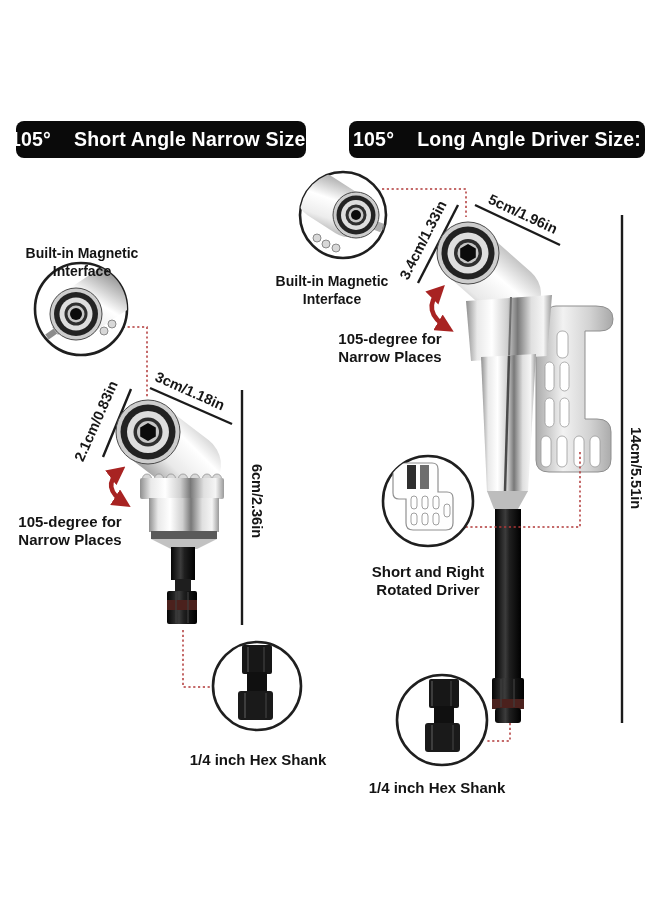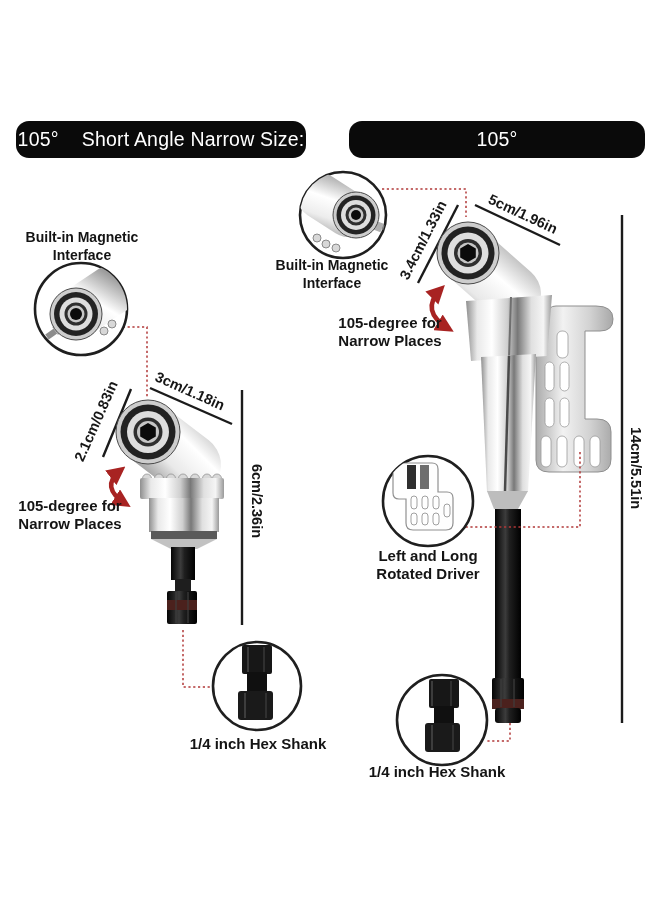--- a/index.html
+++ b/index.html
@@ -1,24 +1,24 @@
 <!DOCTYPE html>
 <html><head>
 <meta charset="utf-8">
 <style>
   html,body{margin:0;padding:0;background:#fff;}
   .stage{position:relative;width:660px;height:900px;background:#ffffff;
          font-family:"Liberation Sans",sans-serif;overflow:hidden;color:#161616;}
   .stage svg{position:absolute;left:0;top:0;}
   .hdr{position:absolute;display:flex;align-items:center;justify-content:center;
-       gap:23px;background:#0a0a0a;color:#ffffff;font-weight:normal;font-size:19.5px;
-       border-radius:13px;letter-spacing:.2px;white-space:nowrap;}
+       gap:23px;background:#0a0a0a;color:#ffffff;font-weight:bold;font-size:19.5px;
+       border-radius:8px;letter-spacing:.2px;white-space:nowrap;}
   .hdr-left{left:16px;top:121px;width:290px;height:37px;}
   .hdr-right{left:349px;top:121px;width:296px;height:37px;}
-  .lbl{position:absolute;text-align:center;font-weight:bold;color:#141414;}
+  .lbl{position:absolute;text-align:center;font-weight:bold;color:#141414;margin-top:16px;}
   .lbl-2line{font-size:14.5px;line-height:17.5px;}
   .meas{position:absolute;width:110px;text-align:center;font-size:14.5px;
         font-weight:bold;white-space:nowrap;transform-origin:50% 50%;}
   .rot90{transform:rotate(90deg);}
 </style>
 </head>
 <body>
 
 <div class="stage">
 
@@ -259,20 +259,21 @@
     <path d="M441,289 Q419,311 449,329" marker-start="url(#arr)" marker-end="url(#arr)"></path>
   </g>
 </svg>
 
 <div class="hdr hdr-left">
   <span>105°</span>
   <span>Short Angle Narrow Size:</span>
 </div>
 <div class="hdr hdr-right">
   <span>105°</span>
+  <span>Long Angle Driver Size:</span>
 </div>
 
 <div class="lbl lbl-2line" style="left:12px;top:229px;width:140px;font-size:14px;">
   <div>Built-in Magnetic</div>
   <div>Interface</div>
 </div>
 <div class="lbl lbl-2line" style="left:0px;top:497px;width:140px;font-size:15px;">
   <div>105-degree for</div>
   <div>Narrow Places</div>
 </div>
@@ -280,21 +281,21 @@
 
 <div class="lbl lbl-2line" style="left:262px;top:257px;width:140px;font-size:14px;">
   <div>Built-in Magnetic</div>
   <div>Interface</div>
 </div>
 <div class="lbl lbl-2line" style="left:320px;top:314px;width:140px;font-size:15px;">
   <div>105-degree for</div>
   <div>Narrow Places</div>
 </div>
 <div class="lbl lbl-2line" style="left:348px;top:547px;width:160px;font-size:15px;">
-  <div>Left and Long</div>
+  <div>Short and Right</div>
   <div>Rotated Driver</div>
 </div>
 <div class="lbl" style="left:357px;top:763px;width:160px;font-size:15px;">1/4 inch Hex Shank</div>
 
 <div class="meas" style="left:41px;top:413px;transform:rotate(-66deg);">2.1cm/0.83in</div>
 <div class="meas" style="left:135px;top:383px;transform:rotate(24deg);">3cm/1.18in</div>
 <div class="meas rot90" style="left:202px;top:493px;">6cm/2.36in</div>
 <div class="meas" style="left:368px;top:232px;transform:rotate(-63deg);">3.4cm/1.33in</div>
 <div class="meas" style="left:468px;top:206px;transform:rotate(25deg);">5cm/1.96in</div>
 <div class="meas rot90" style="left:581px;top:460px;">14cm/5.51in</div>

